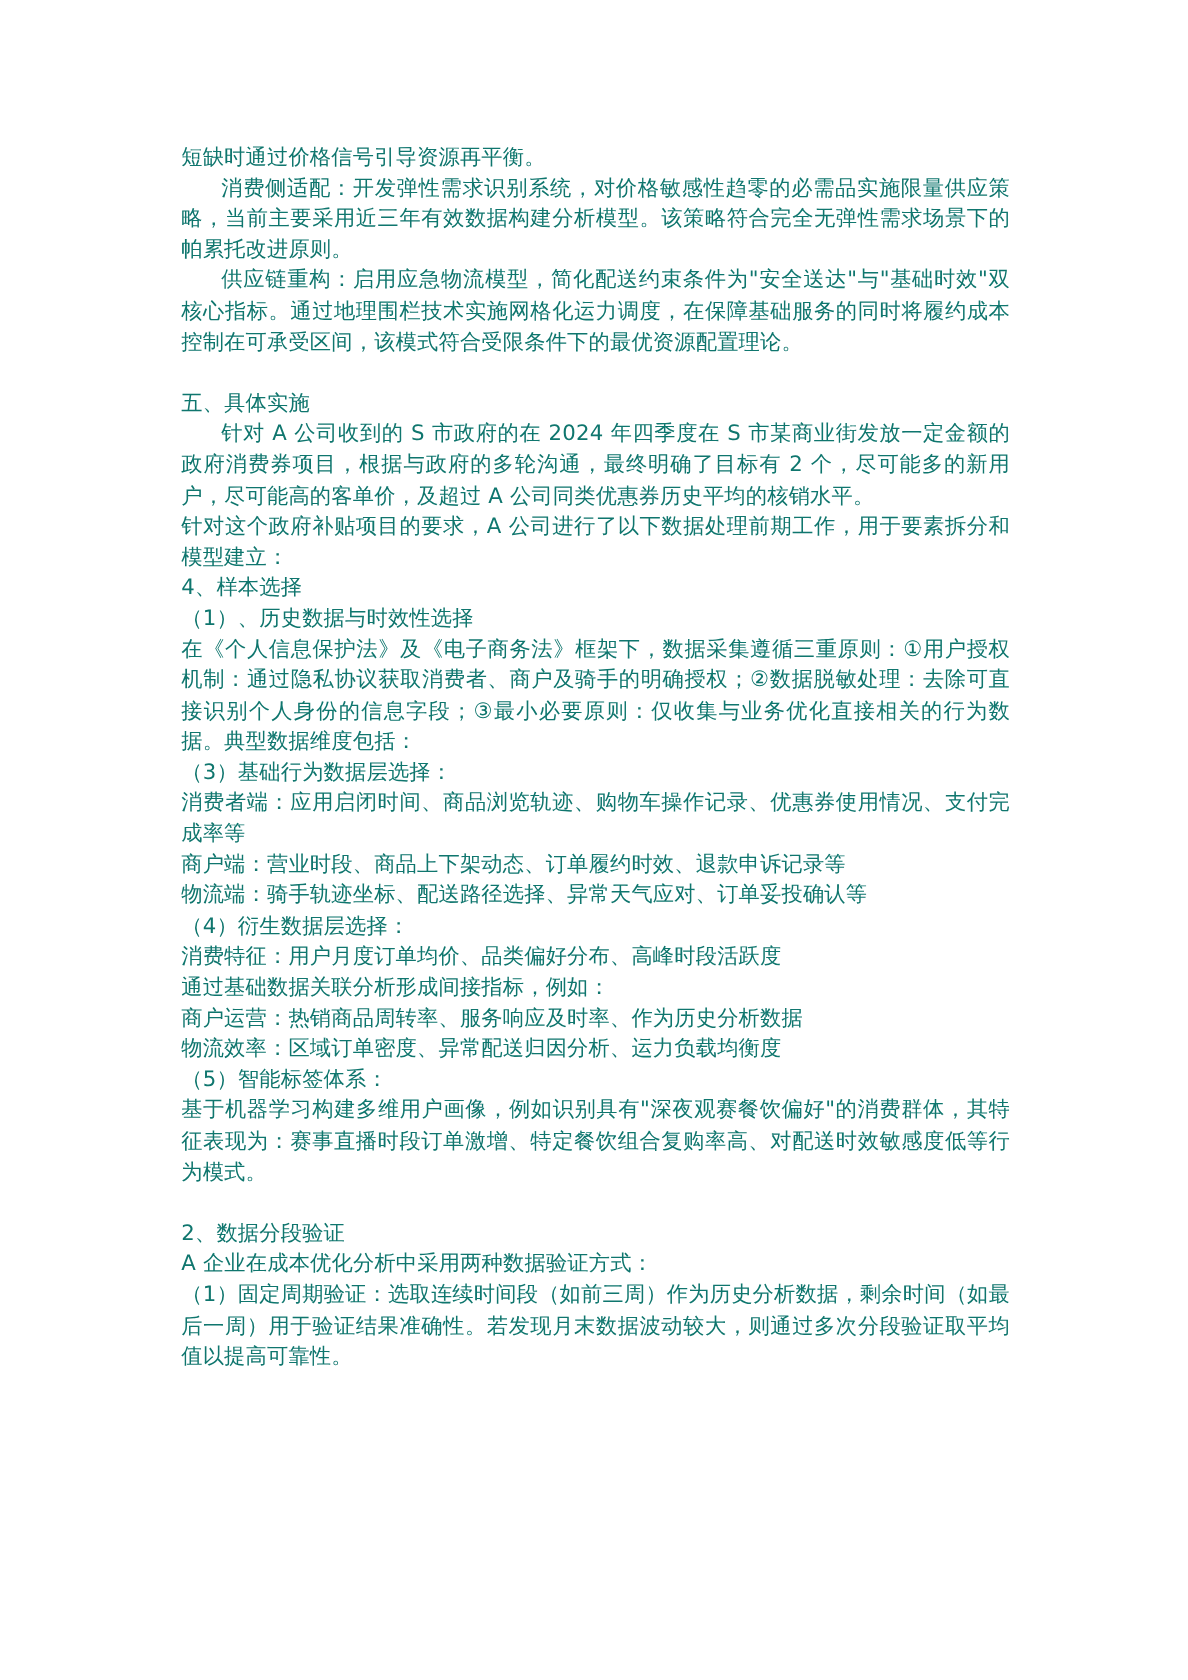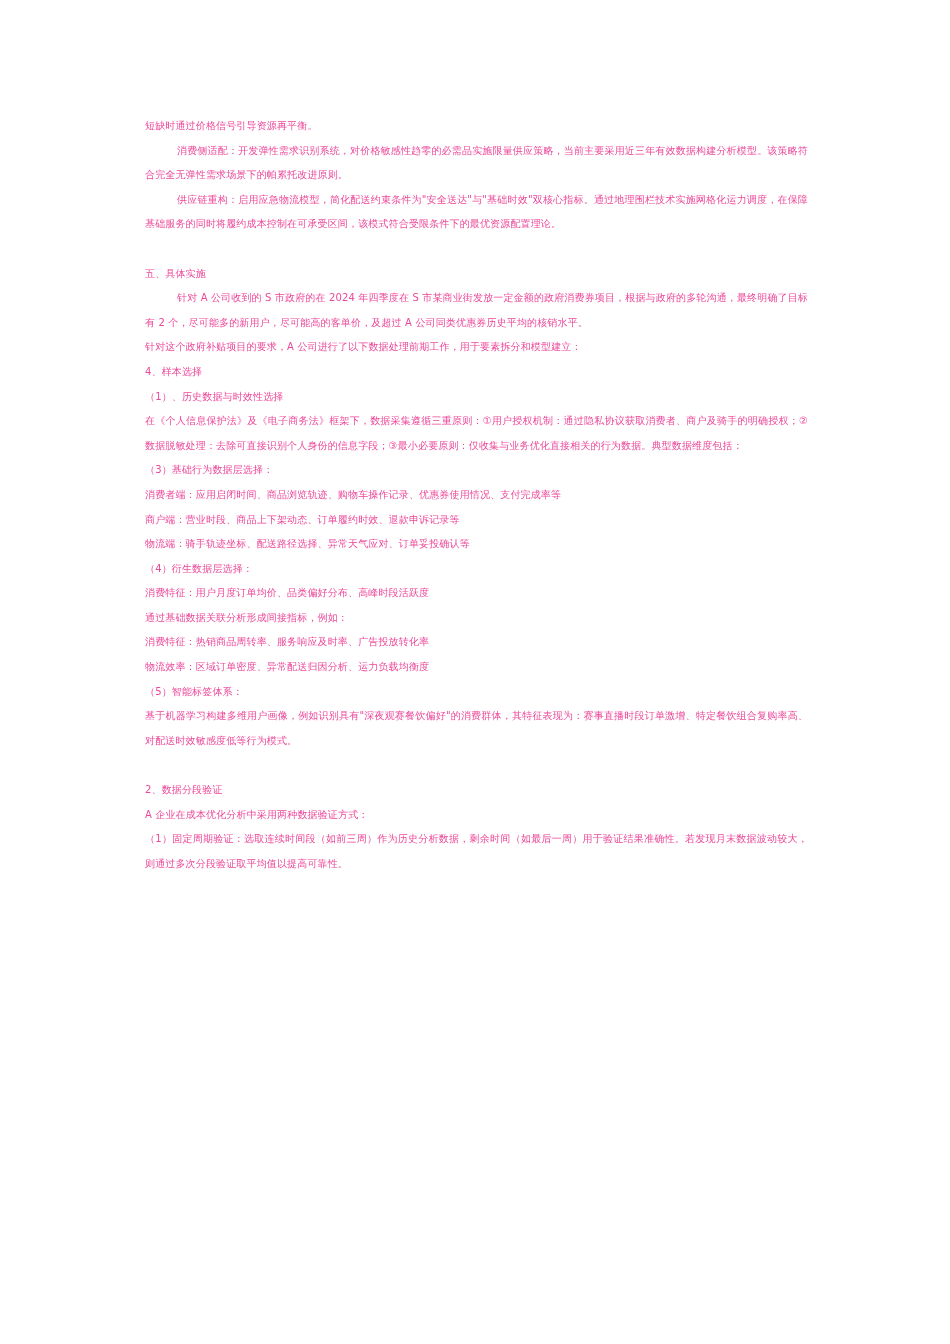--- a/index.html
+++ b/index.html
@@ -12,23 +12,23 @@
     height: 1344px;
     position: relative;
     overflow: hidden;
   }
   .page {
     position: absolute;
     left: 145px;
     top: 114px;
     width: 663px;
     font-family: "DejaVu Sans", "Liberation Sans", sans-serif;
-    font-size: 10px;
+    font-size: 17px;
     line-height: 24.6px;
-    color: #ec4899;
+    color: #0f766e;
     text-align: justify;
     letter-spacing: 0.15px;
   }
   .p { margin: 0; }
   .indent { text-indent: 32px; }
   .blank { height: 24.6px; }
 </style>
 </head>
 <body>
 
@@ -46,21 +46,21 @@
   <p class="p">4、样本选择</p>
   <p class="p">（1）、历史数据与时效性选择</p>
   <p class="p">在《个人信息保护法》及《电子商务法》框架下，数据采集遵循三重原则：①用户授权机制：通过隐私协议获取消费者、商户及骑手的明确授权；②数据脱敏处理：去除可直接识别个人身份的信息字段；③最小必要原则：仅收集与业务优化直接相关的行为数据。典型数据维度包括：</p>
   <p class="p">（3）基础行为数据层选择：</p>
   <p class="p">消费者端：应用启闭时间、商品浏览轨迹、购物车操作记录、优惠券使用情况、支付完成率等</p>
   <p class="p">商户端：营业时段、商品上下架动态、订单履约时效、退款申诉记录等</p>
   <p class="p">物流端：骑手轨迹坐标、配送路径选择、异常天气应对、订单妥投确认等</p>
   <p class="p">（4）衍生数据层选择：</p>
   <p class="p">消费特征：用户月度订单均价、品类偏好分布、高峰时段活跃度</p>
   <p class="p">通过基础数据关联分析形成间接指标，例如：</p>
-  <p class="p">消费特征：热销商品周转率、服务响应及时率、广告投放转化率</p>
+  <p class="p">商户运营：热销商品周转率、服务响应及时率、作为历史分析数据</p>
   <p class="p">物流效率：区域订单密度、异常配送归因分析、运力负载均衡度</p>
   <p class="p">（5）智能标签体系：</p>
   <p class="p">基于机器学习构建多维用户画像，例如识别具有"深夜观赛餐饮偏好"的消费群体，其特征表现为：赛事直播时段订单激增、特定餐饮组合复购率高、对配送时效敏感度低等行为模式。</p>
 
   <div class="blank"></div>
 
   <p class="p">2、数据分段验证</p>
   <p class="p">A 企业在成本优化分析中采用两种数据验证方式：</p>
   <p class="p">（1）固定周期验证：选取连续时间段（如前三周）作为历史分析数据，剩余时间（如最后一周）用于验证结果准确性。若发现月末数据波动较大，则通过多次分段验证取平均值以提高可靠性。</p>
 </div>

